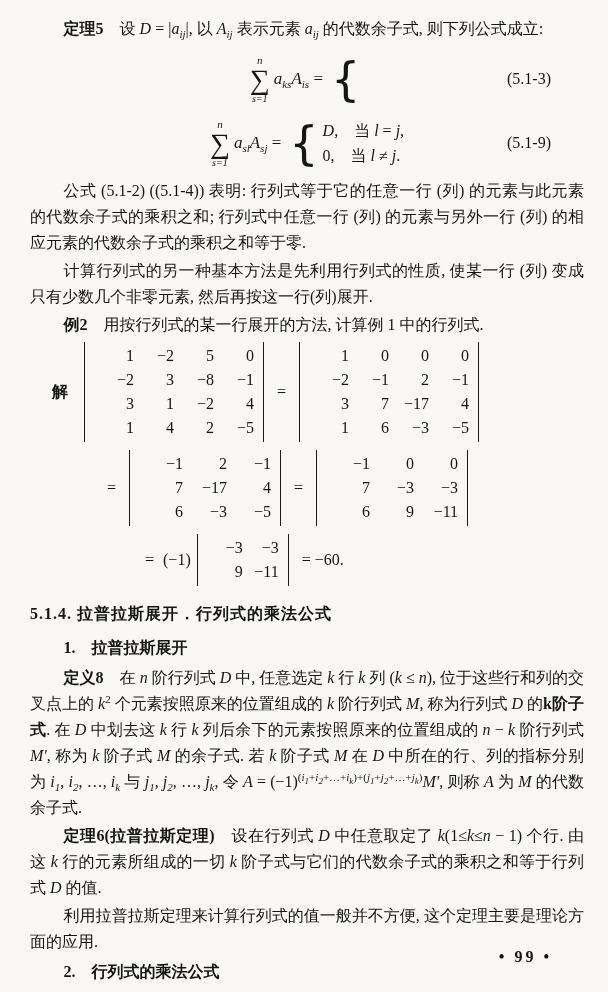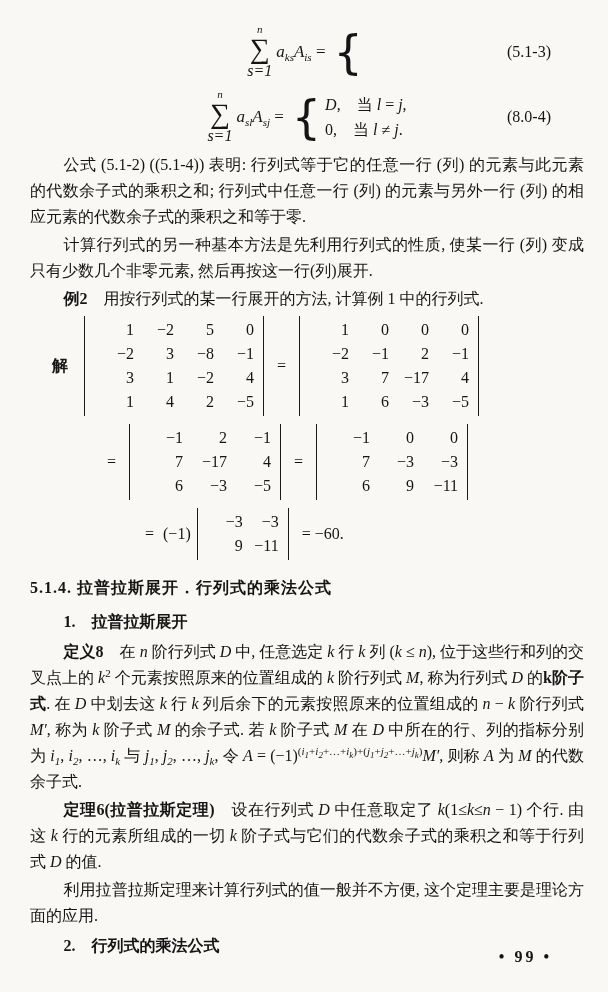--- a/index.html
+++ b/index.html
@@ -11,21 +11,21 @@
   i{font-style:italic;}
   sub{font-size:11px;font-style:italic;line-height:0;}
   sup{font-size:11px;line-height:0;}
   sup sub{font-size:9px;}
   
   .eq-row{position:relative;display:flex;justify-content:center;align-items:center;margin:10px 0 8px;}
   .eq-main{display:flex;align-items:center;}
   .sum{display:inline-flex;flex-direction:column;align-items:center;margin-right:4px;}
   .sum-top{font-size:11px;font-style:italic;line-height:1;}
   .sum-sym{font-size:28px;line-height:1;}
-  .sum-bot{font-size:16px;font-style:italic;line-height:1;}
+  .sum-bot{font-size:10px;font-style:italic;line-height:1;}
   .terms{font-size:17px;font-family:Liberation Serif, serif;}
   .cases{display:inline-flex;align-items:center;margin-left:8px;}
   .brace{font-family:"DejaVu Sans",sans-serif;font-size:46px;line-height:54px;margin-right:4px;font-weight:400;}
   .case-lines{display:inline-flex;flex-direction:column;}
   .case-line{display:block;line-height:25px;}
   .eq-tag{position:absolute;right:33px;top:50%;transform:translateY(-50%);}
   
   .math-line{display:flex;align-items:center;margin:8px 0;}
   .line1{margin-left:22px;margin-top:4px;}
   .line2{margin-left:68px;}
@@ -42,20 +42,21 @@
   
   h2{font-size:16px;font-weight:bold;margin:18px 0 10px;letter-spacing:1px;}
   .sub{font-weight:bold;text-indent:2.1em;margin:4px 0;line-height:26px;}
   .page-number{position:absolute;right:56px;bottom:26px;font-weight:bold;letter-spacing:3px;text-align:center;}
 </style>
 </head>
 <body>
 
 <div class="page">
 
+  <p class="para indent"><b>定理5</b>　设 <i>D</i> = |<i>a</i><sub>ij</sub>|, 以 <i>A</i><sub>ij</sub> 表示元素 <i>a</i><sub>ij</sub> 的代数余子式, 则下列公式成立:</p>
 
   <div class="eq-row">
     <div class="eq-main">
       <span class="sum">
         <span class="sum-top">n</span>
         <span class="sum-sym">∑</span>
         <span class="sum-bot">s=1</span>
       </span>
       <span class="terms"><i>a</i><sub>ks</sub><i>A</i><sub>is</sub> =</span>
       <span class="cases">
@@ -74,21 +75,21 @@
       </span>
       <span class="terms"><i>a</i><sub>sl</sub><i>A</i><sub>sj</sub> =</span>
       <span class="cases">
         <span class="brace">{</span>
         <span class="case-lines">
           <span class="case-line"><i>D</i>,　当 <i>l</i> = <i>j</i>,</span>
           <span class="case-line">0,　当 <i>l</i> ≠ <i>j</i>.</span>
         </span>
       </span>
     </div>
-    <span class="eq-tag">(8.0-4)</span>
+    <span class="eq-tag">(5.1-9)</span>
   </div>
 
   <p class="para indent">公式 (5.1-2) ((5.1-4)) 表明: 行列式等于它的任意一行 (列) 的元素与此元素的代数余子式的乘积之和; 行列式中任意一行 (列) 的元素与另外一行 (列) 的相应元素的代数余子式的乘积之和等于零.</p>
   <p class="para indent">计算行列式的另一种基本方法是先利用行列式的性质, 使某一行 (列) 变成只有少数几个非零元素, 然后再按这一行(列)展开.</p>
   <p class="para indent"><b>例2</b>　用按行列式的某一行展开的方法, 计算例 1 中的行列式.</p>
 
   <div class="math-line line1">
     <b class="sol-label">解</b>
     <span class="det det4">
         <span class="det-row">

